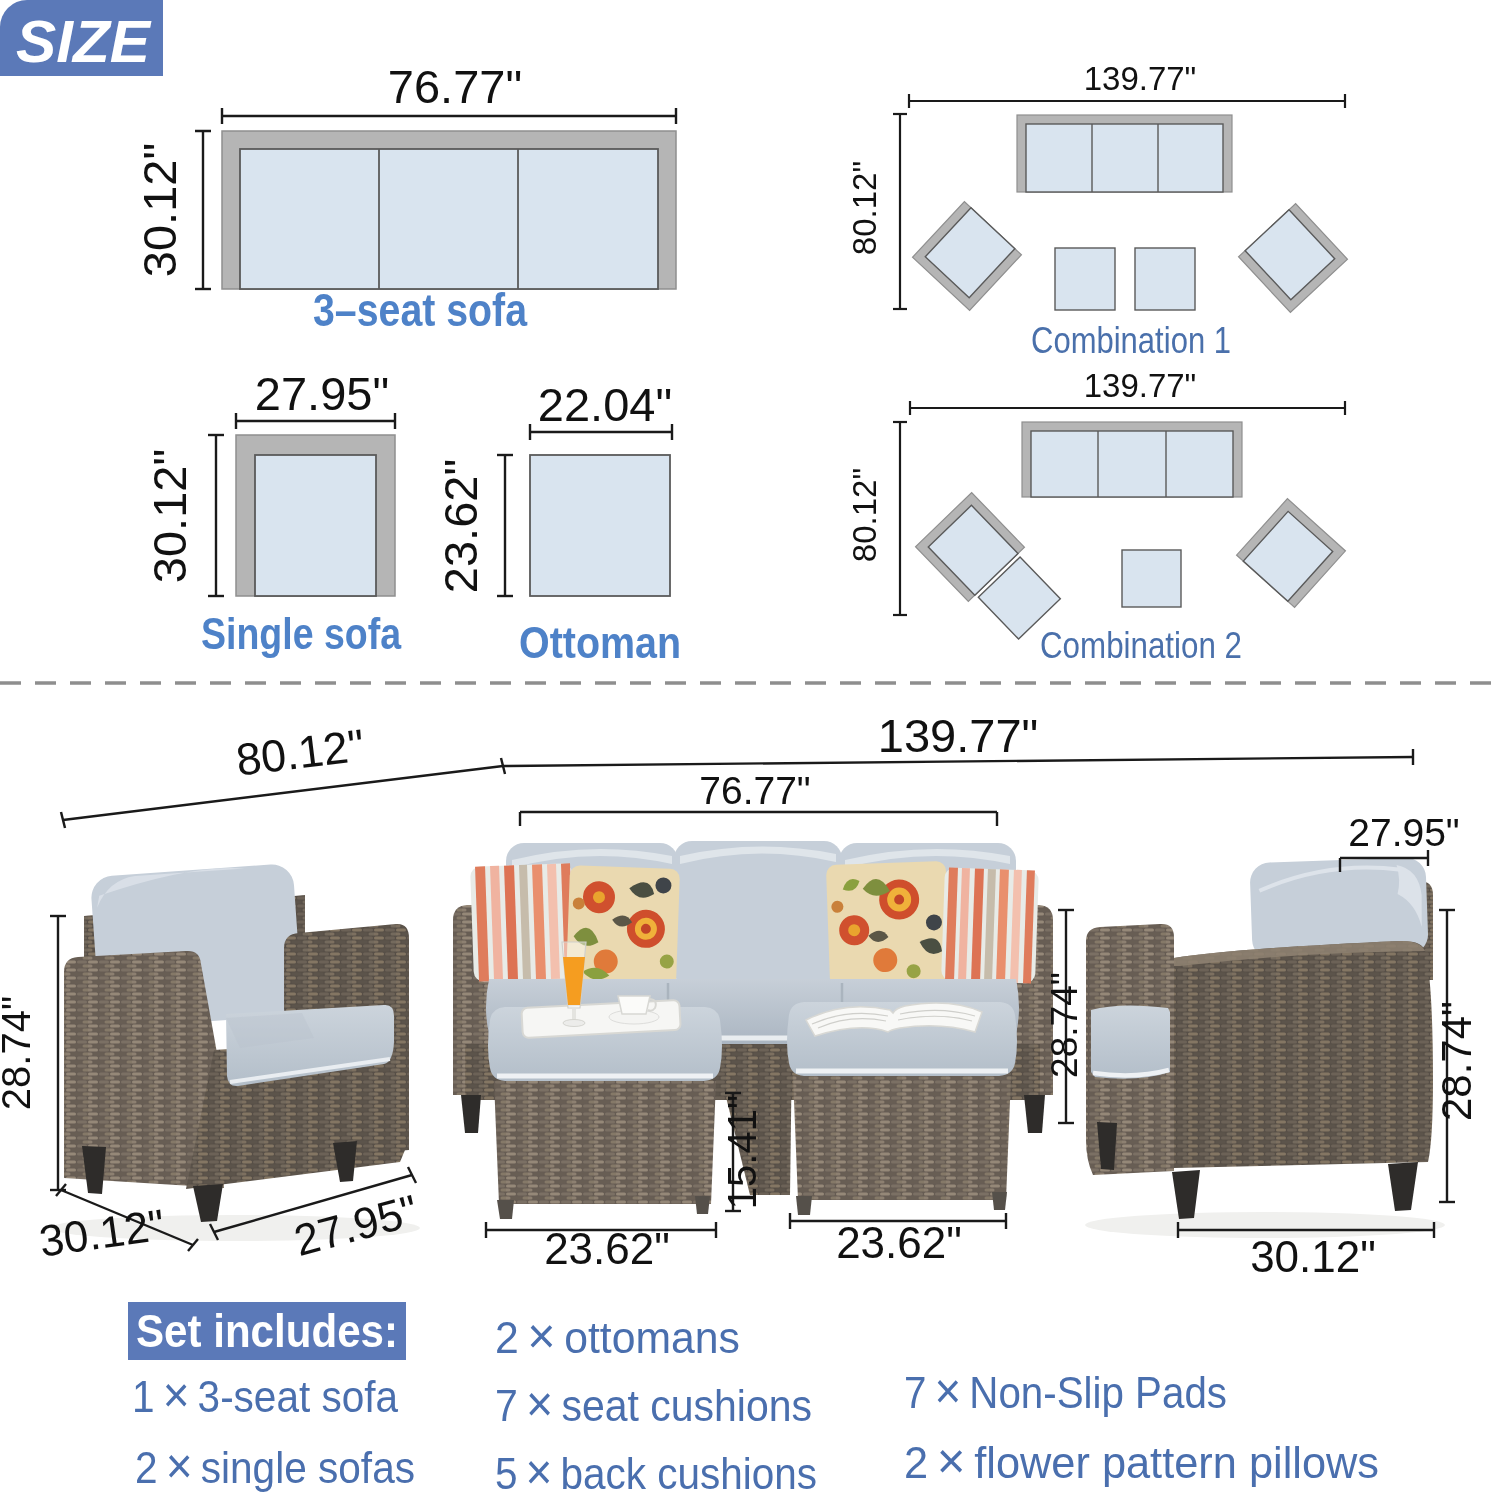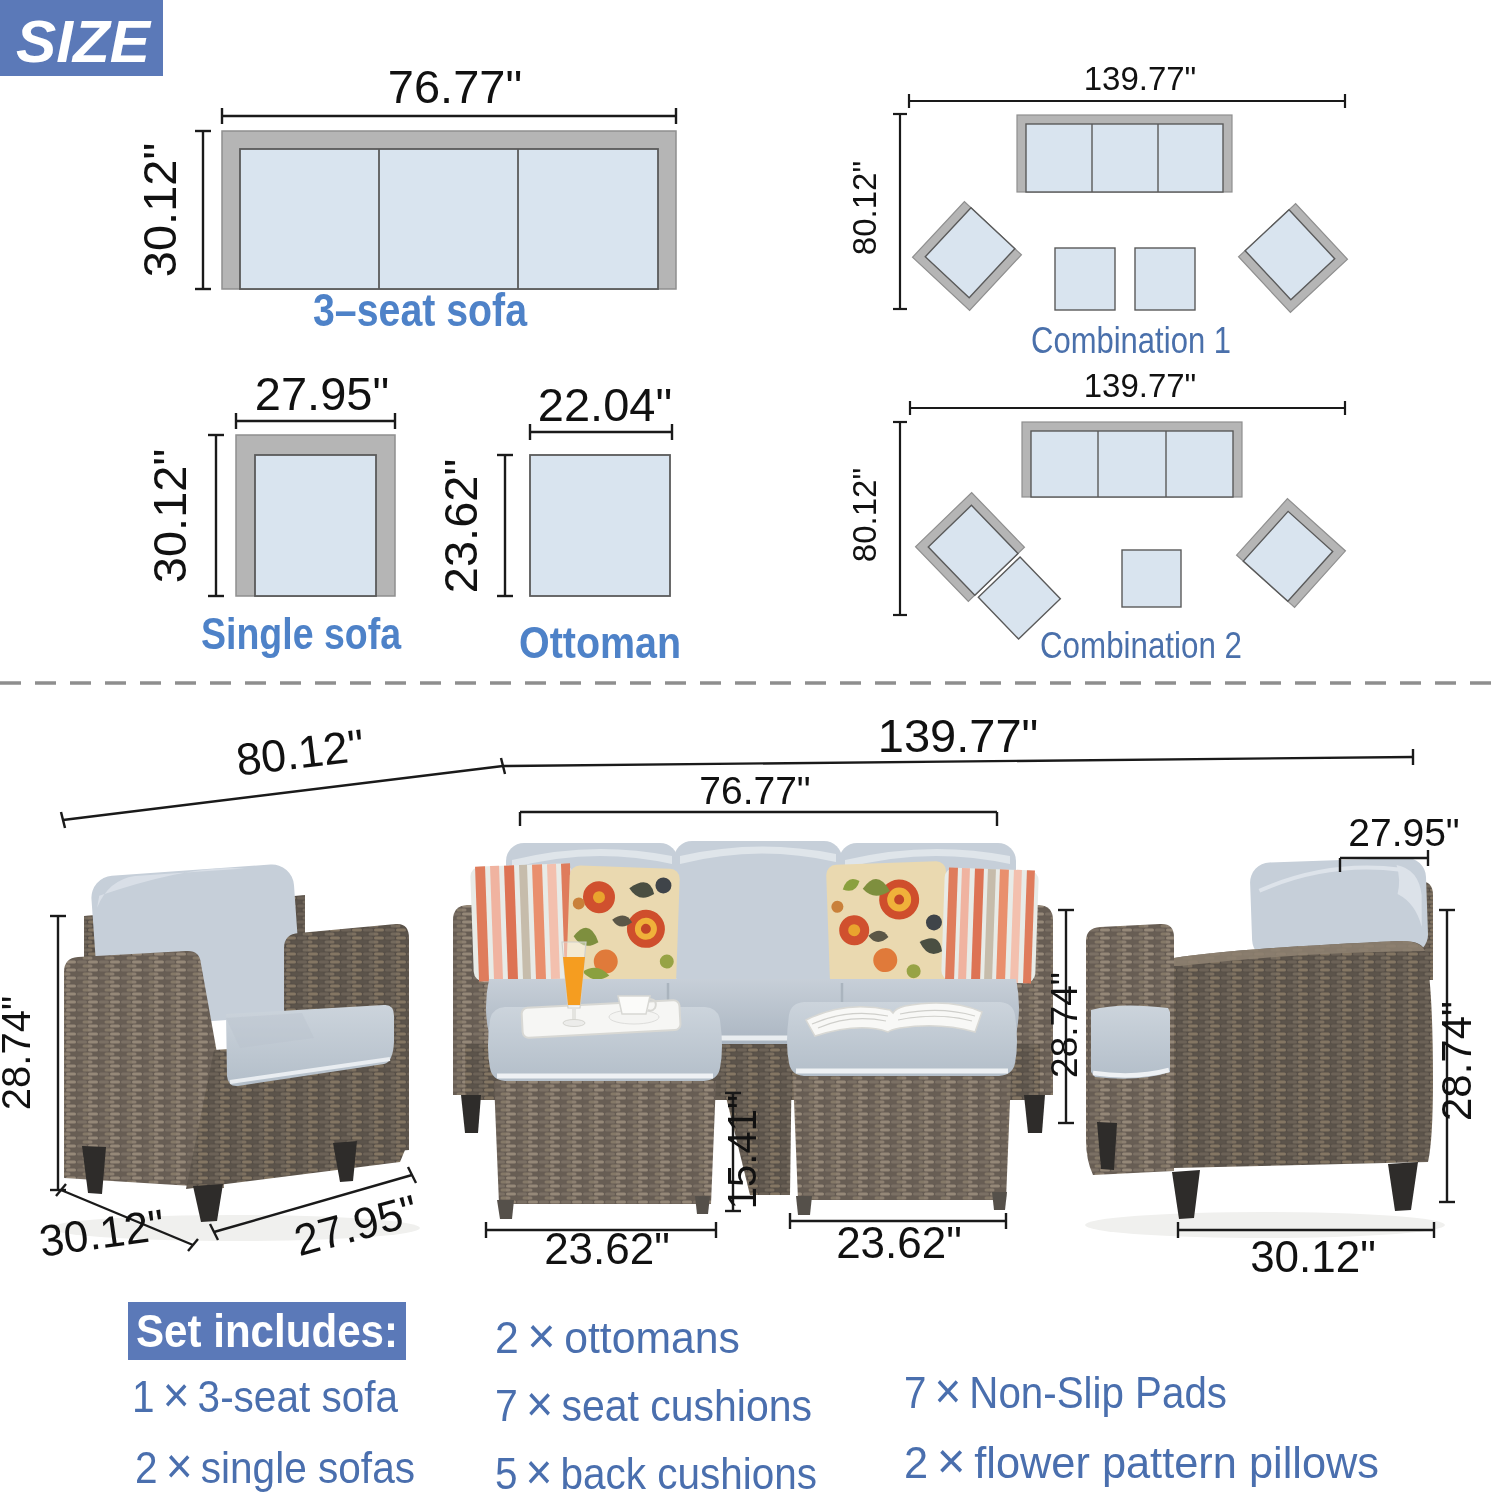--- a/index.html
+++ b/index.html
@@ -1,16 +1,16 @@
 <!DOCTYPE html>
 <html><head>
 <meta charset="utf-8">
 <style>
 html,body{margin:0;padding:0;background:#ffffff;}
-#page{position:relative;width:1500px;height:1500px;overflow:hidden;background:#ffffff;font-family:"Liberation Sans",sans-serif;}
+#page{position:relative;width:1500px;height:1500px;overflow:hidden;background:#ffffff;font-family:"Liberation Sans",sans-serif;border-radius:27px;}
 </style>
 </head>
 <body>
 <div id="page">
 <svg width="1500" height="1500" viewBox="0 0 1500 1500">
 <defs>
   <pattern id="wicker" width="22" height="8" patternUnits="userSpaceOnUse">
     <rect width="22" height="8" fill="#665c53"></rect>
     <rect x="0" y="0.5" width="10" height="3" rx="1.5" fill="#958878"></rect>
     <rect x="11" y="0.5" width="10" height="3" rx="1.5" fill="#7b7064"></rect>

